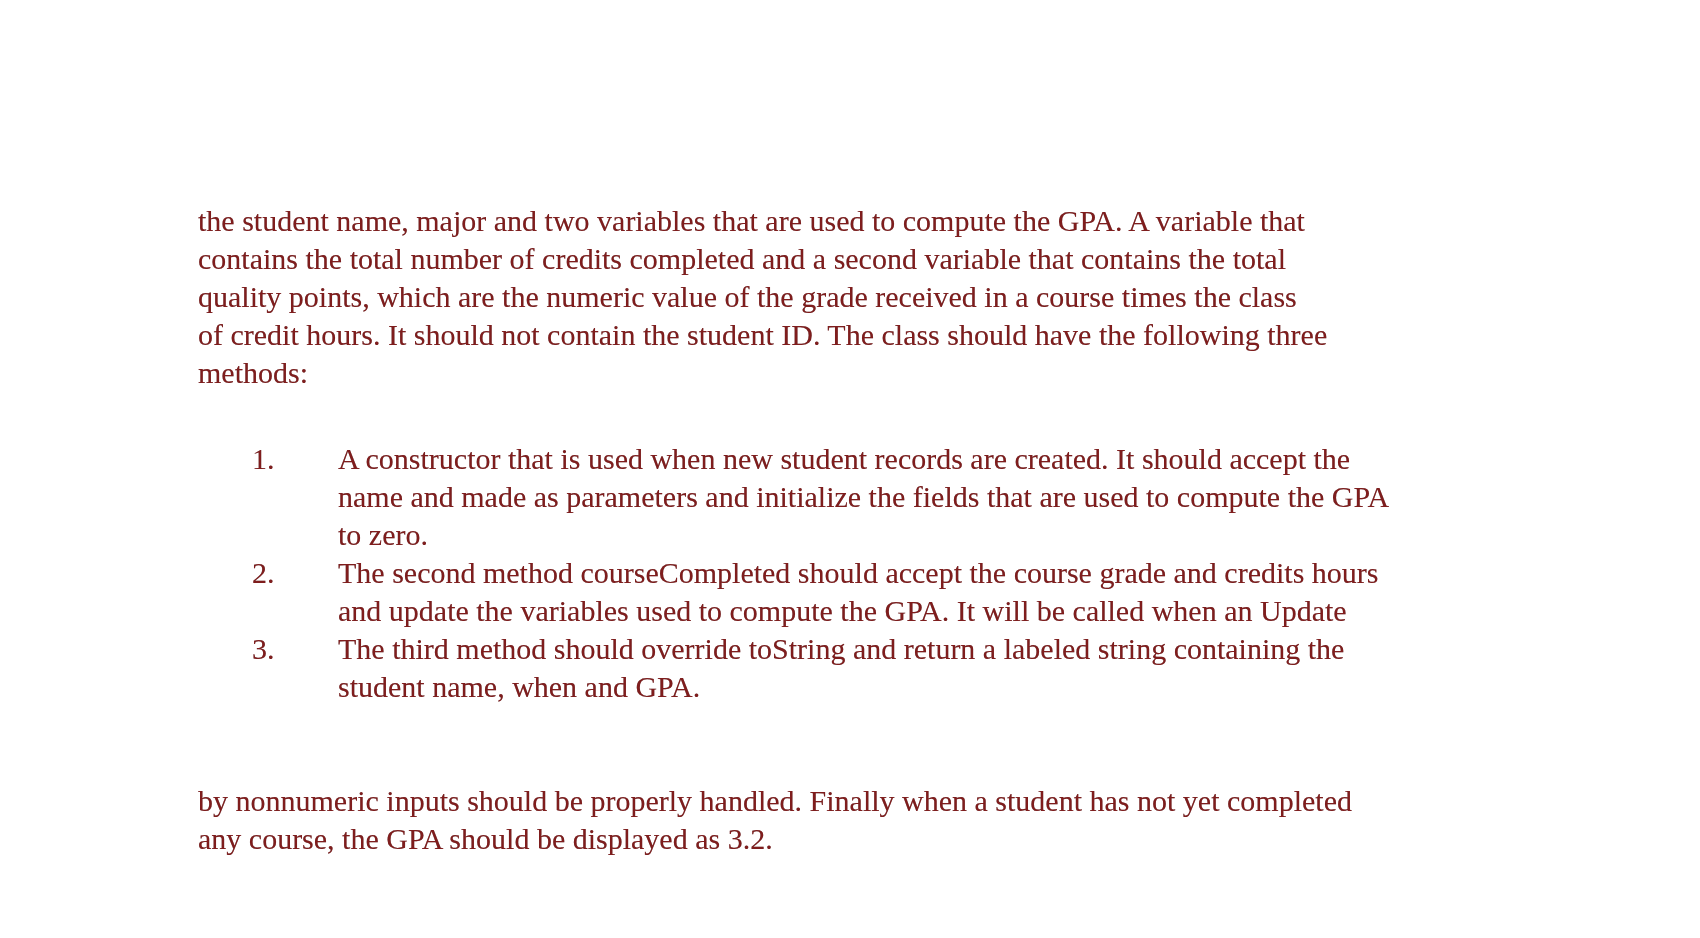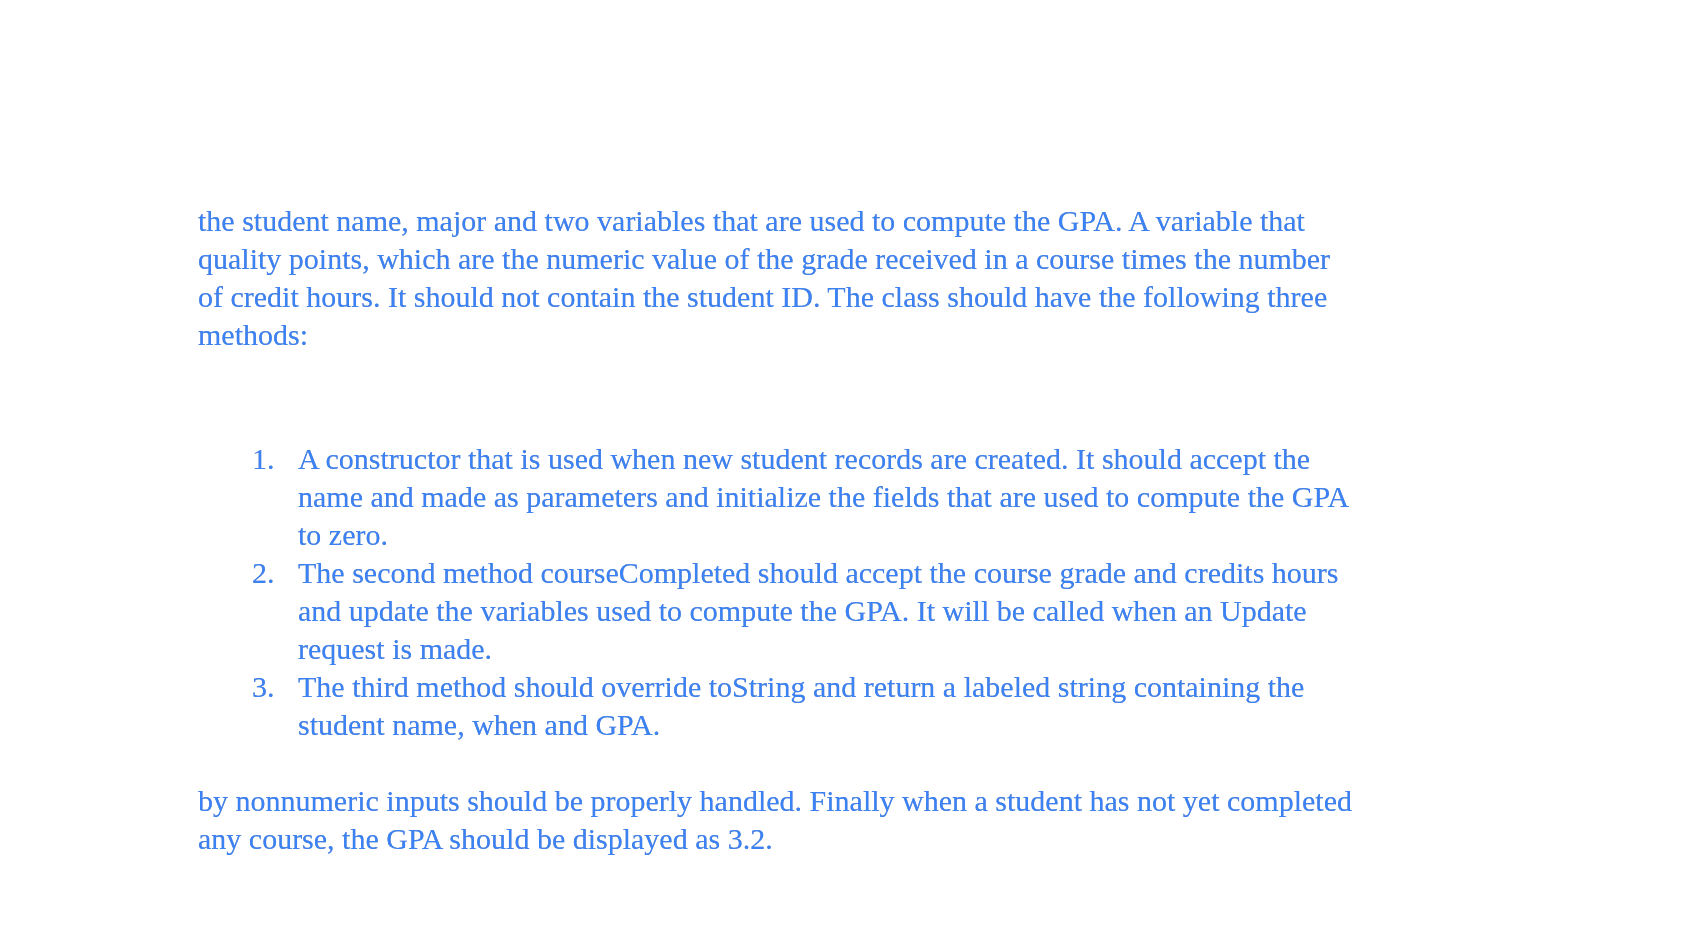--- a/index.html
+++ b/index.html
@@ -16,21 +16,21 @@
   .doc-page {
     position: absolute;
     left: 0;
     top: 0;
     width: 1700px;
     height: 938px;
     background: #ffffff;
     font-family: "Liberation Serif", serif;
     font-size: 30px;
     line-height: 38px;
-    color: #3b82f6;
+    color: #7f1d1d;
     
     text-shadow: 0 0 0.6px rgba(45,45,45,0.45);
   }
   .para {
     position: absolute;
     left: 198px;
   }
   #intro-paragraph { top: 202px; }
   #closing-paragraph { top: 782px; }
   #method-list {
@@ -45,50 +45,51 @@
     display: flex;
     align-items: flex-start;
   }
   .item-marker {
     flex: 0 0 46px;
     width: 46px;
     white-space: pre;
   }
   .item-lines {
     flex: 1 1 auto;
+    margin-left: 40px;
   }
   .seg-italic {
   }
 </style>
 </head>
 <body>
 
 <div class="doc-page">
   <div class="para" id="intro-paragraph">
       <div class="text-line"><span class="seg-regular">the student name, major and two variables that are used to compute the GPA. A variable that</span></div>
-      <div class="text-line"><span class="seg-regular">quality points, which are the numeric value of the grade received in a course times the number</span></div>
+      <div class="text-line"><span class="seg-regular">contains the total number of credits completed and a second variable that contains the total</span></div>
+      <div class="text-line"><span class="seg-regular">quality points, which are the numeric value of the grade received in a course times the class</span></div>
       <div class="text-line"><span class="seg-regular">of credit hours. It should not contain the student ID. The class should have the following three</span></div>
       <div class="text-line"><span class="seg-regular">methods:</span></div>
     </div>
 
   <div id="method-list">
       <div class="list-item">
         <div class="item-marker">1.</div>
         <div class="item-lines">
           <div class="text-line"><span class="seg-regular">A constructor that is used when new student records are created. It should accept the</span></div>
           <div class="text-line"><span class="seg-regular">name and made as parameters and initialize the fields that are used to compute the GPA</span></div>
           <div class="text-line"><span class="seg-regular">to zero.</span></div>
         </div>
       </div>
       <div class="list-item">
         <div class="item-marker">2.</div>
         <div class="item-lines">
           <div class="text-line"><span class="seg-regular">The second method courseCompleted should accept the course grade and credits hours</span></div>
           <div class="text-line"><span class="seg-regular">and update the variables used to compute the GPA. It will be called when an </span><span class="seg-italic">Update</span></div>
-          <div class="text-line"><span class="seg-regular">request is made.</span></div>
         </div>
       </div>
       <div class="list-item">
         <div class="item-marker">3.</div>
         <div class="item-lines">
           <div class="text-line"><span class="seg-regular">The third method should override toString and return a labeled string containing the</span></div>
           <div class="text-line"><span class="seg-regular">student name, when and GPA.</span></div>
         </div>
       </div>
     </div>

